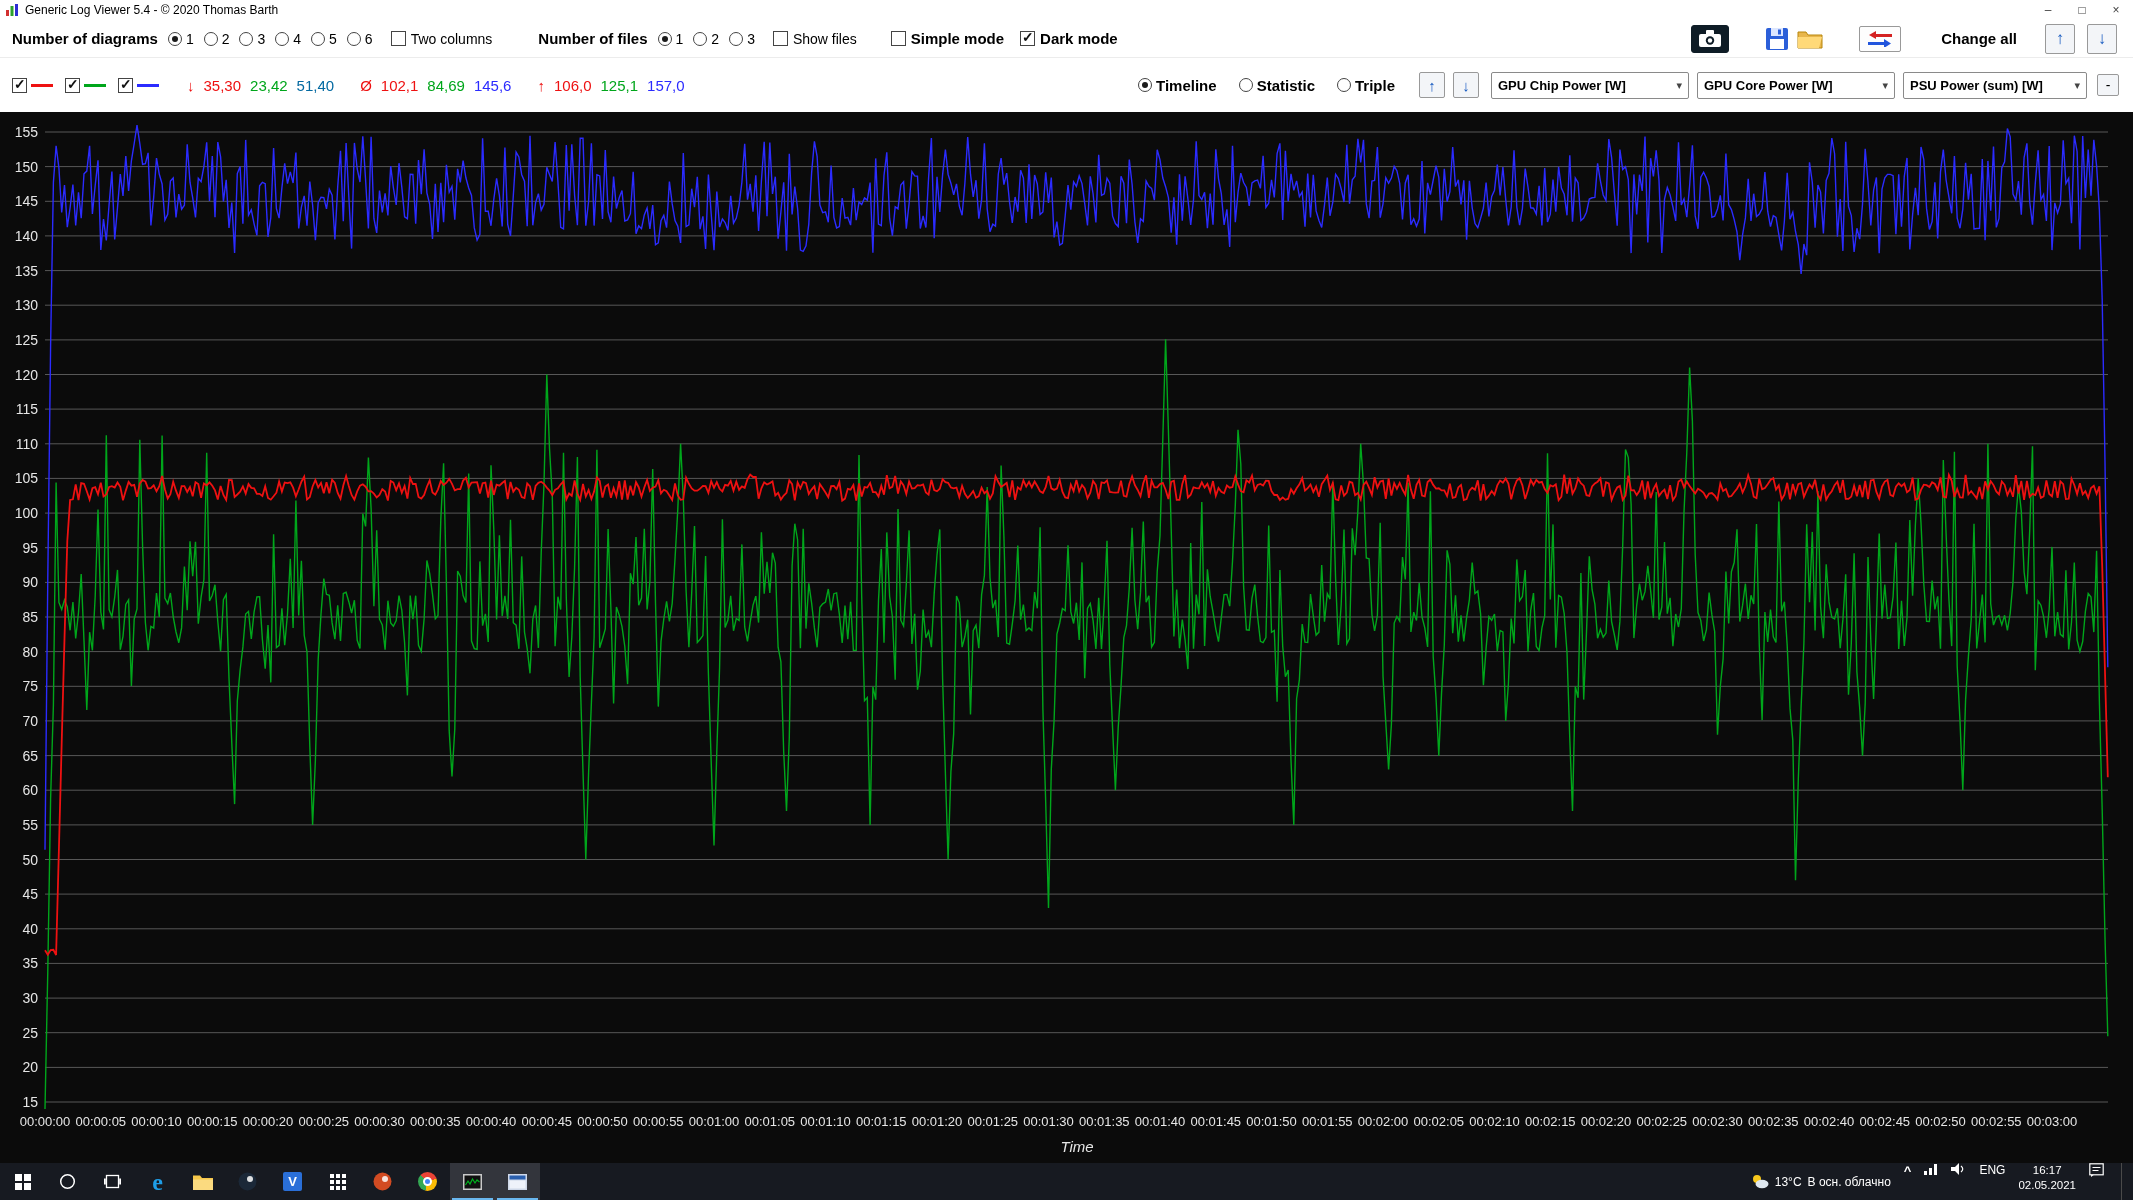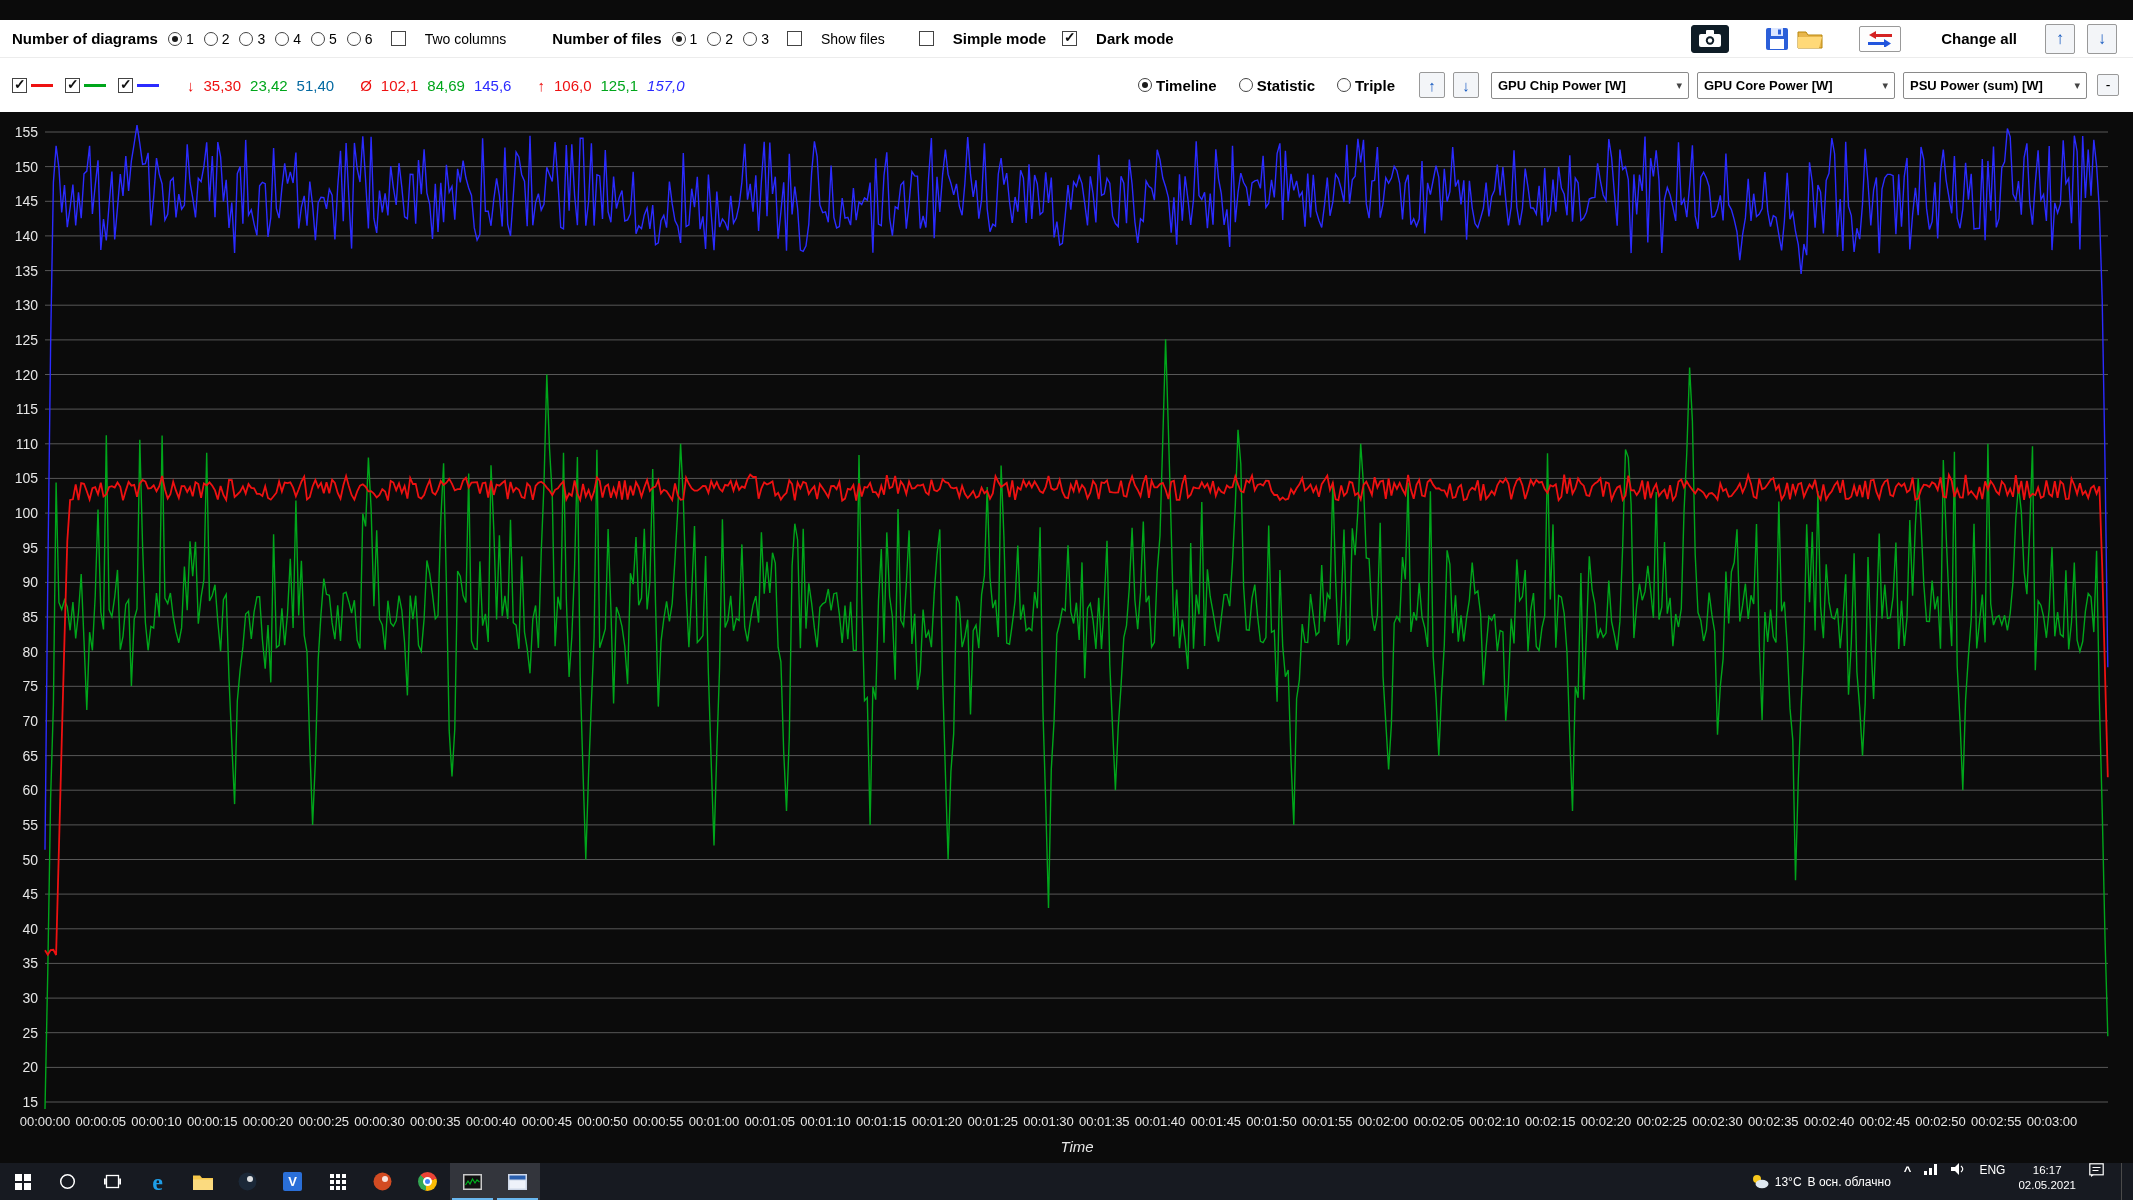--- a/index.html
+++ b/index.html
@@ -20,21 +20,21 @@
   .lbl{font-size:14px;color:#000;white-space:nowrap}
   .bold{font-weight:bold;font-size:15px}
   .gap16{margin-left:16px}.gap18{margin-left:18px}.gap34{margin-left:34px}.gap46{margin-left:46px}
 
   .radio-group{display:flex;align-items:center;gap:10px;margin-left:10px}
   .radio-item{display:flex;align-items:center;gap:4px}
   .radio{width:14px;height:14px;border:1px solid #444;border-radius:50%;background:#fff;position:relative;flex:none}
   .radio.checked::after{content:"";position:absolute;inset:3px;border-radius:50%;background:#1a1a1a}
   .rlbl{font-size:14px;color:#000}
 
-  .check-item{display:flex;align-items:center;gap:19px}
+  .check-item{display:flex;align-items:center;gap:5px}
   .checkbox{width:15px;height:15px;border:1px solid #444;background:#fff;position:relative;flex:none}
   .checkbox.checked::after{content:"✓";position:absolute;left:1px;top:-3px;font-size:14px;font-weight:bold;color:#111}
 
   .tb-right{margin-left:auto;display:flex;align-items:center;padding-right:16px}
   .camera-btn{width:38px;height:28px;background:#0e1c26;border-radius:3px;display:flex;align-items:center;justify-content:center;border:1px solid #0e1c26}
   .icon-btn{display:flex;align-items:center;justify-content:center;background:transparent;border:none}
   .save-btn{margin-left:36px}
   .load-btn{margin-left:8px}
   .refresh-btn{margin-left:36px;width:42px;height:26px;background:#fdfdfd;border:1px solid #999;border-radius:2px;display:flex;align-items:center;justify-content:center}
   .changeall{margin-left:40px}
@@ -76,20 +76,33 @@
   .tray-chevron{font-size:13px;font-weight:bold;color:#fff}
   .tray-lang{font-size:12px}
   .tray-clock{text-align:center;font-size:11.5px;line-height:1.3;white-space:nowrap}
   .show-desktop{width:6px;height:37px;border-left:1px solid #4a4a4a;margin-left:4px}
 </style>
 </head>
 <body>
 
 <div class="app">
 
+  <div class="titlebar">
+    <svg class="app-icon" width="14" height="14" viewBox="0 0 14 14">
+      <rect x="1" y="7" width="3" height="6" fill="#d23030"></rect>
+      <rect x="5.5" y="3" width="3" height="10" fill="#2da02d"></rect>
+      <rect x="10" y="1" width="3" height="12" fill="#2d2dd2"></rect>
+    </svg>
+    <span class="title">Generic Log Viewer 5.4 - © 2020 Thomas Barth</span>
+    <div class="win-controls">
+      <div class="win-btn">–</div>
+      <div class="win-btn">□</div>
+      <div class="win-btn">×</div>
+    </div>
+  </div>
 
   <div class="toolbar toolbar-top">
     <span class="lbl bold">Number of diagrams</span>
     <div class="radio-group" id="diagram-radios">
         <div class="radio-item">
           <span class="radio checked"></span>
           <span class="rlbl">1</span>
         </div>
         <div class="radio-item">
           <span class="radio"></span>
@@ -209,21 +222,21 @@
         <div class="stat-group">
           <span class="stat-sym" style="color: rgb(238, 17, 17);">Ø</span>
           <span style="color: rgb(238, 17, 17);">102,1</span>
           <span style="color: rgb(0, 166, 27);">84,69</span>
           <span style="color: rgb(43, 43, 255);">145,6</span>
         </div>
         <div class="stat-group">
           <span class="stat-sym" style="color: rgb(238, 17, 17);">↑</span>
           <span style="color: rgb(238, 17, 17);">106,0</span>
           <span style="color: rgb(0, 166, 27);">125,1</span>
-          <span style="color: rgb(43, 43, 255); font-style: italic;">157,0</span>
+          <span style="color: rgb(43, 43, 255);">157,0</span>
         </div>
       </div>
     <div class="view-modes" id="view-modes">
         <div class="radio-item">
           <span class="radio checked"></span>
           <span class="rlbl">Timeline</span>
         </div>
         <div class="radio-item">
           <span class="radio"></span>
           <span class="rlbl">Statistic</span>

